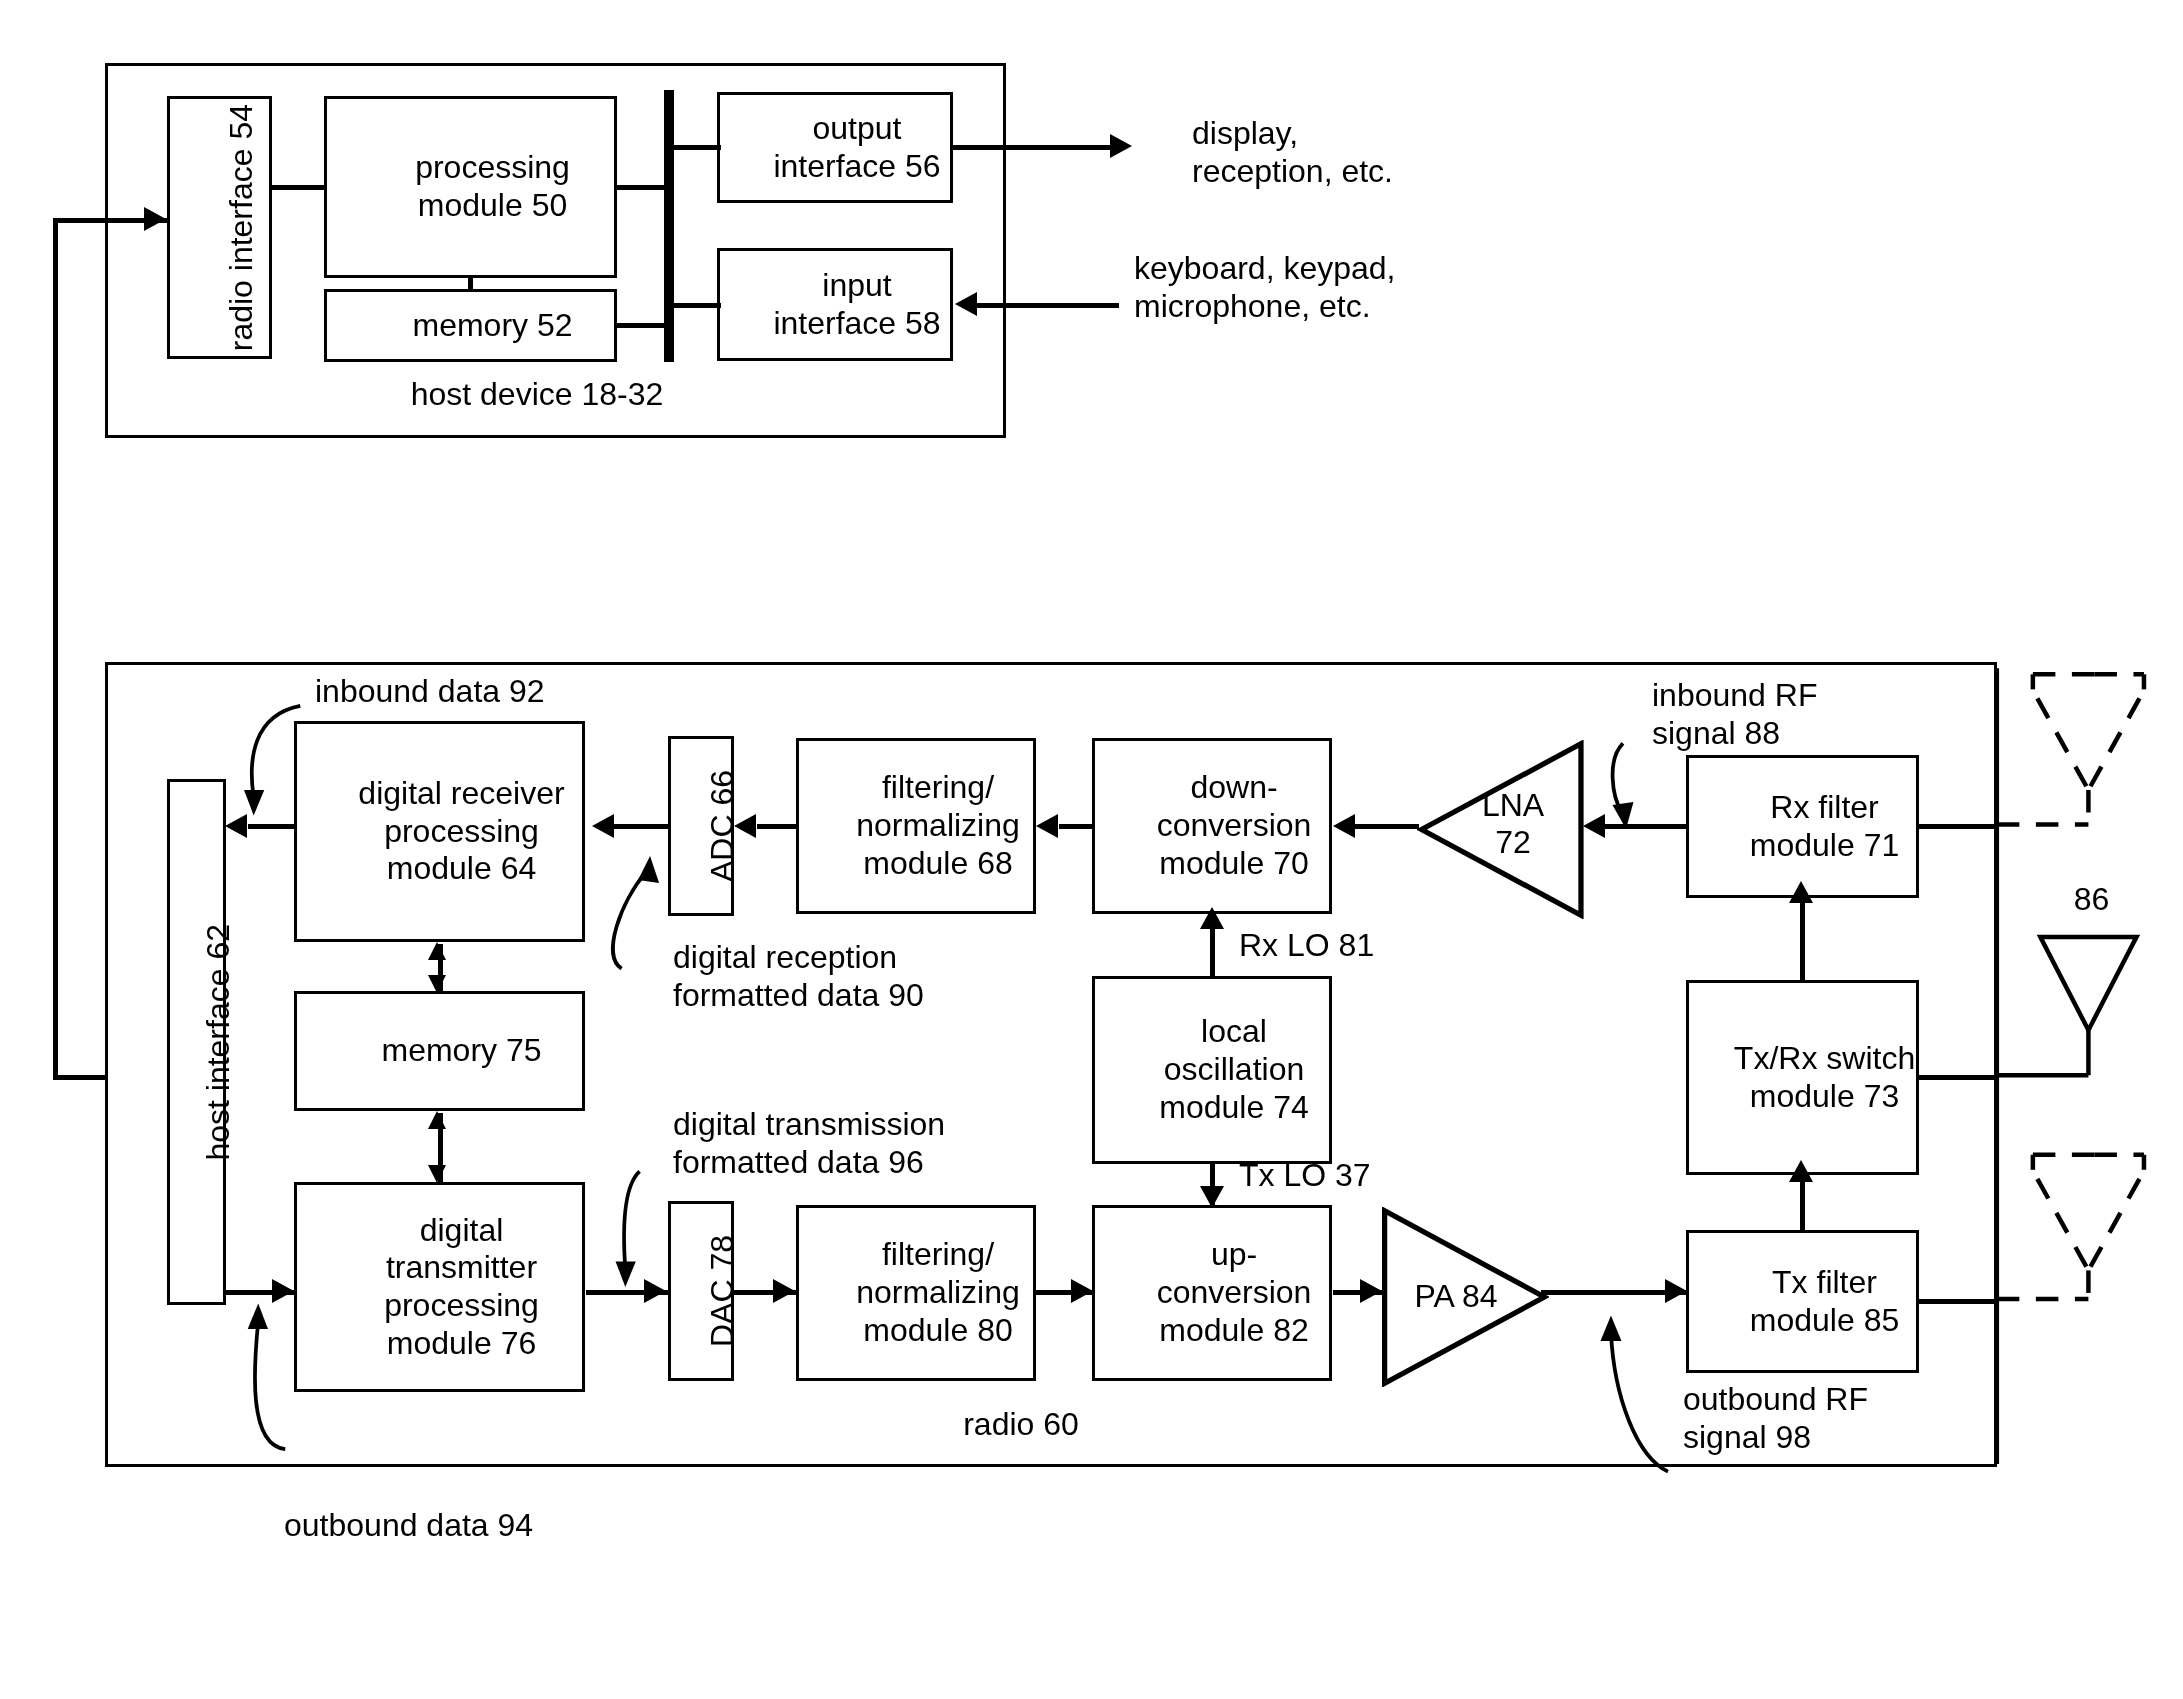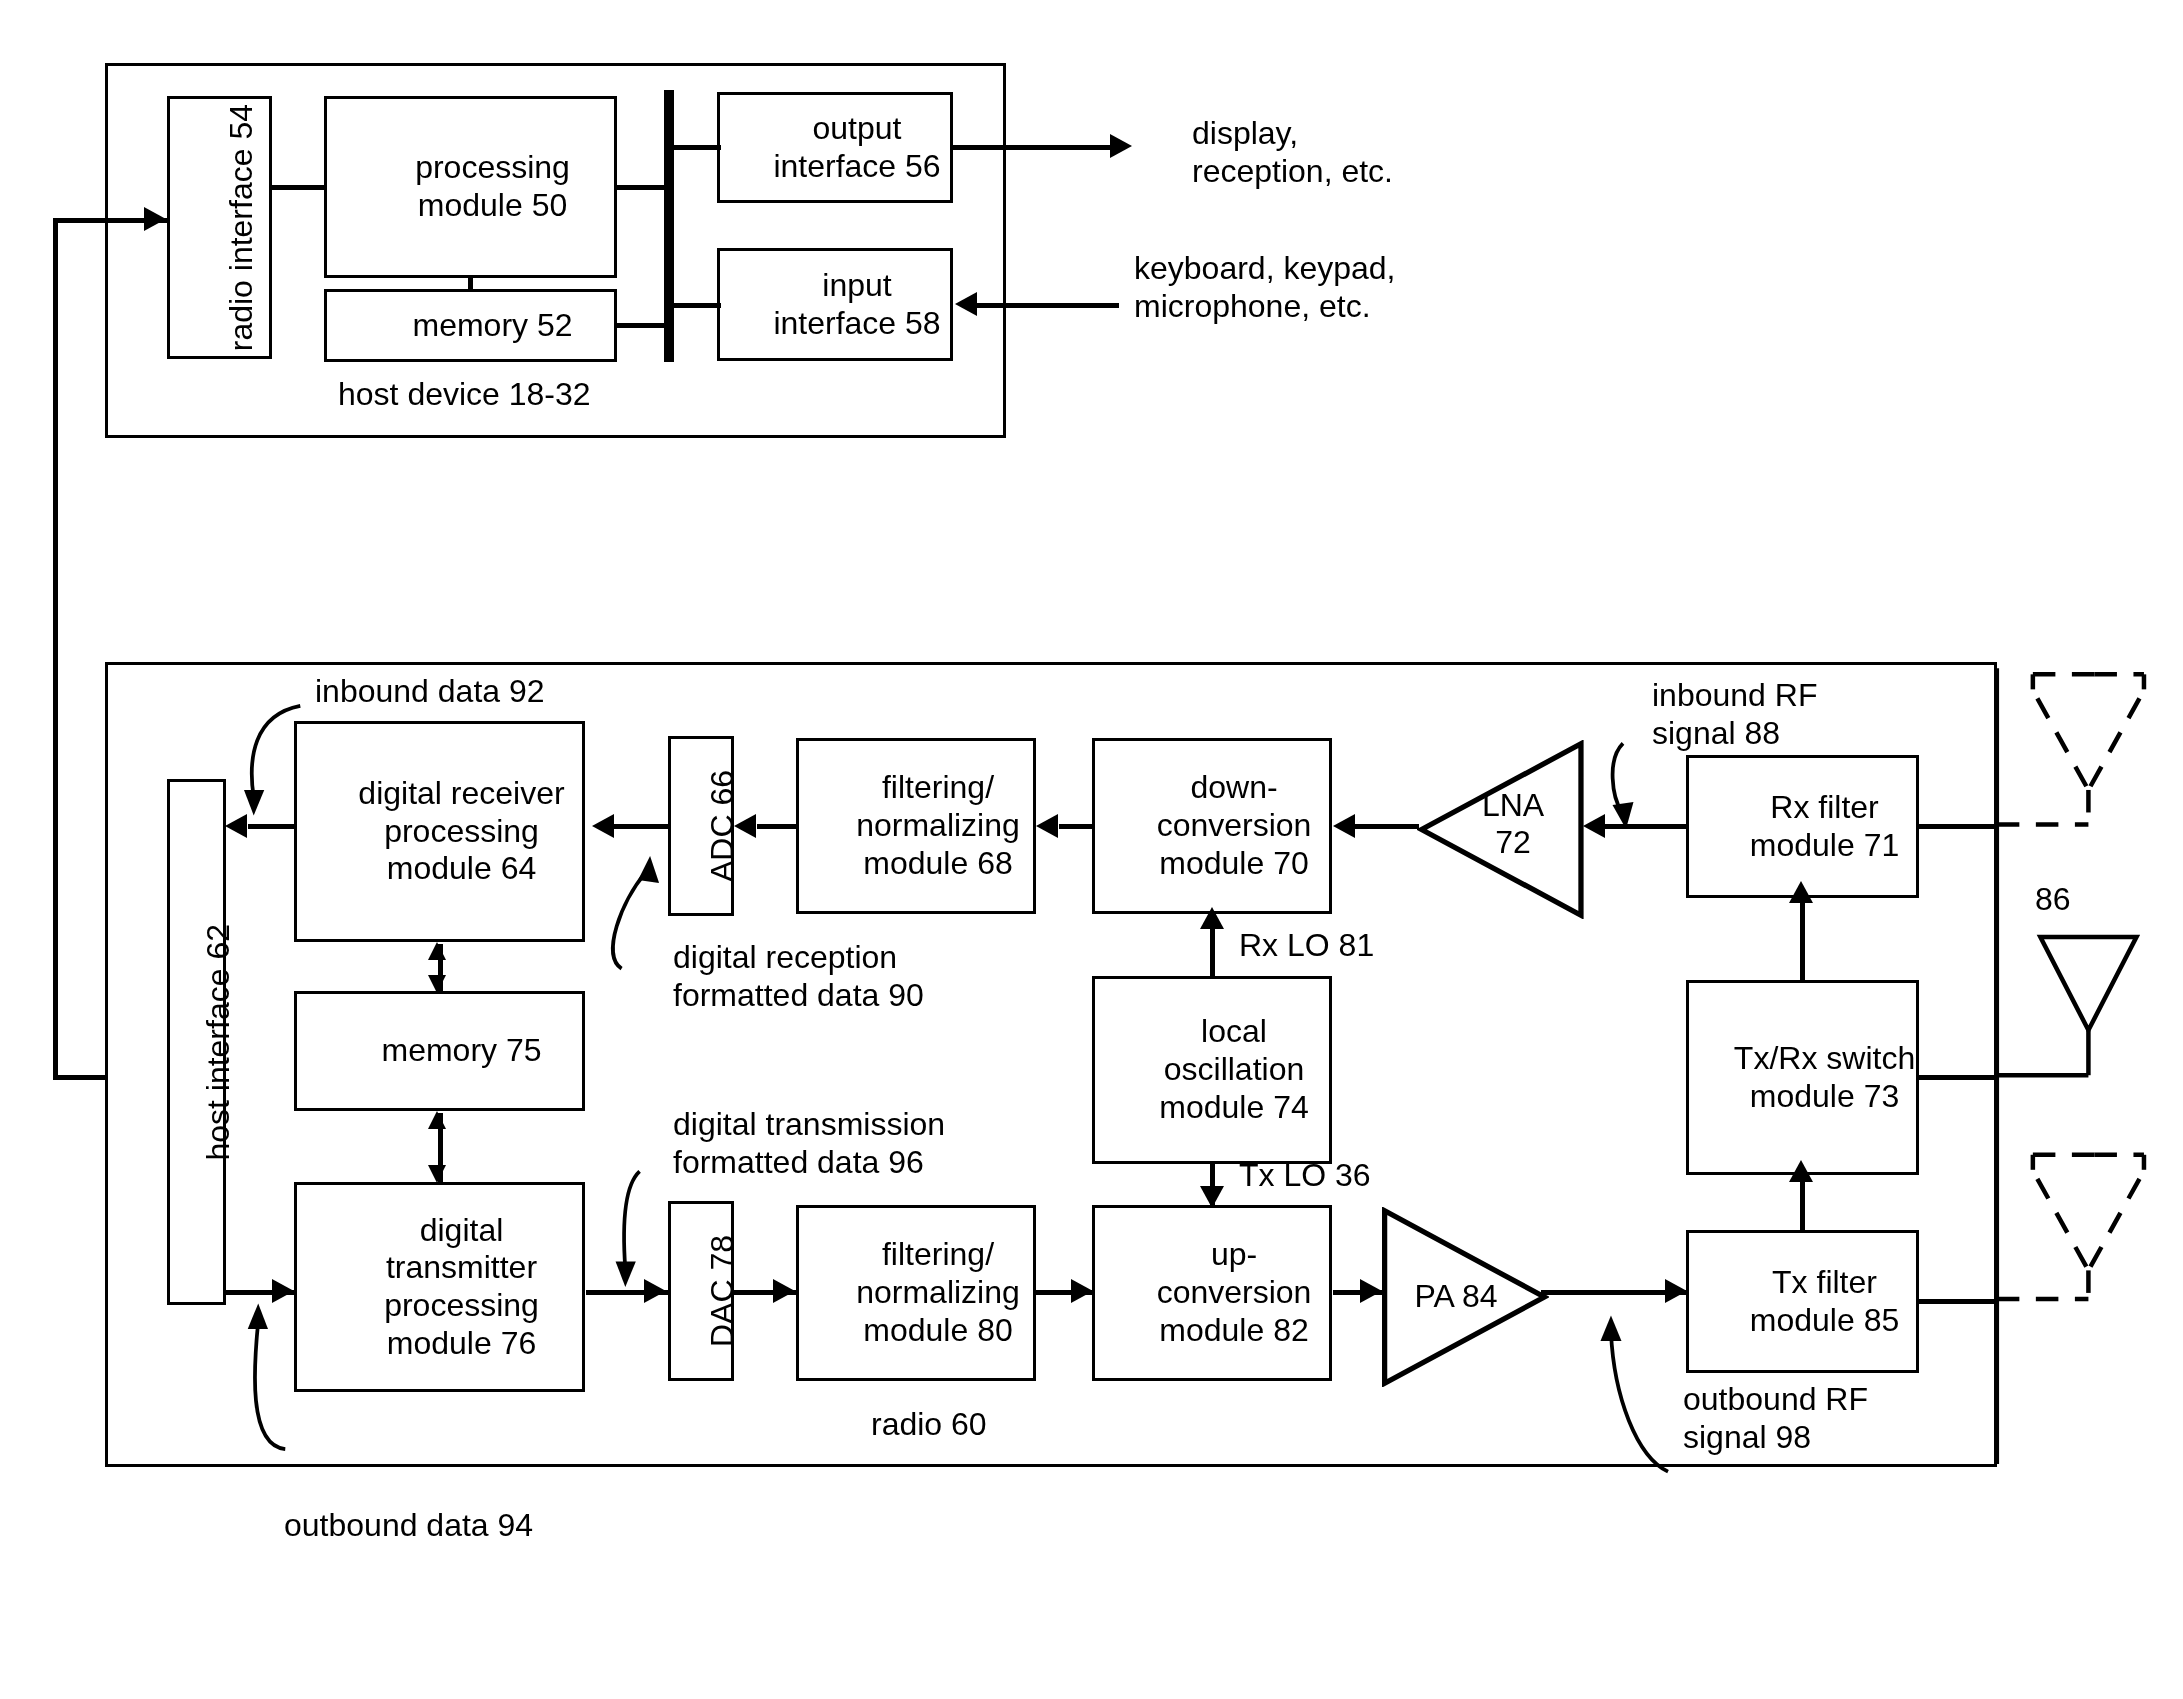--- a/index.html
+++ b/index.html
@@ -42,21 +42,21 @@
     box-sizing: border-box;
   }
   .label {
     position: absolute;
     font-size: 32px;
     line-height: 1.2;
     text-align: left;
     white-space: pre-line;
     background: transparent;
   }
-  .label.center { text-align: left; }
+  .label.center { text-align: center; }
   .vtext {
     writing-mode: vertical-rl;
     transform: rotate(180deg);
     white-space: nowrap;
   }
   .hline {
     position: absolute;
     background: #000;
     height: 4.5px;
   }
@@ -271,21 +271,21 @@
   <div class="ar ar-l" style="left:1583px; top:814px;"></div>
 
   <div class="hline" style="left:1918px; top:824px; width:79px;"></div>
 
   <div class="vline" style="left:1210px; top:923px; height:54px;"></div>
   <div class="ar ar-u" style="left:1200px; top:907px;"></div>
   <div class="label" style="left:1239px; top:926px; width:225px;">Rx LO 81</div>
 
   <div class="vline" style="left:1210px; top:1164px; height:44px;"></div>
   <div class="ar ar-d" style="left:1200px; top:1186px;"></div>
-  <div class="label" style="left:1239px; top:1156px; width:225px;">Tx LO 36</div>
+  <div class="label" style="left:1239px; top:1156px; width:225px;">Tx LO 37</div>
 
   <div class="vline" style="left:438px; top:944px; height:47px;"></div>
   <div class="ar ar-sm-u" style="left:428px; top:942px;"></div>
   <div class="ar ar-sm-d" style="left:428px; top:975px;"></div>
 
   <div class="vline" style="left:438px; top:1113px; height:69px;"></div>
   <div class="ar ar-sm-u" style="left:428px; top:1111px;"></div>
   <div class="ar ar-sm-d" style="left:428px; top:1165px;"></div>
 
   <div class="hline" style="left:225px; top:1290px; width:69px;"></div>

